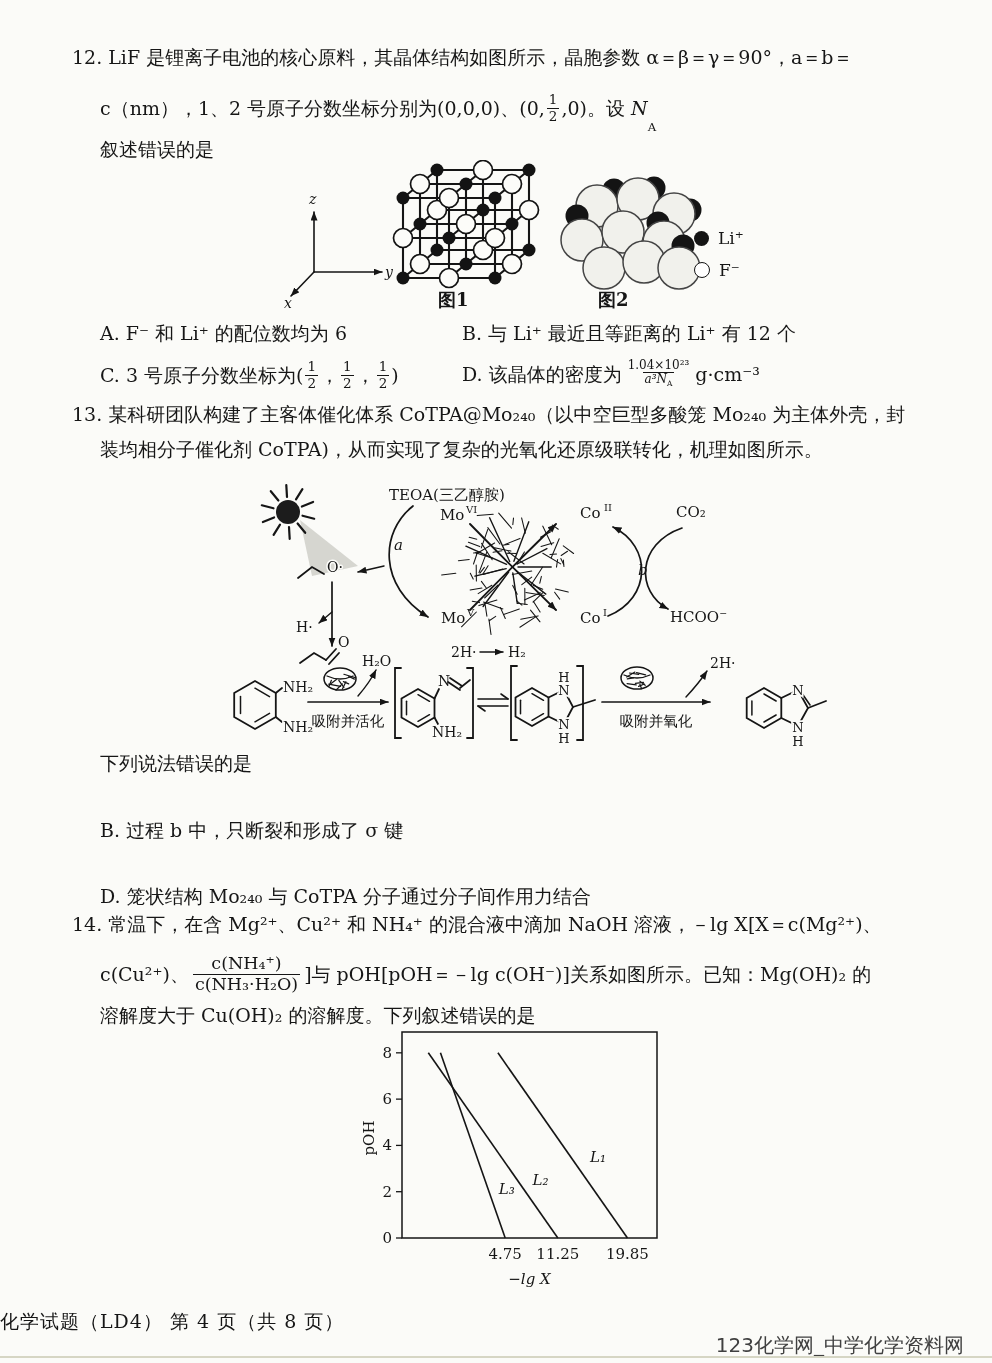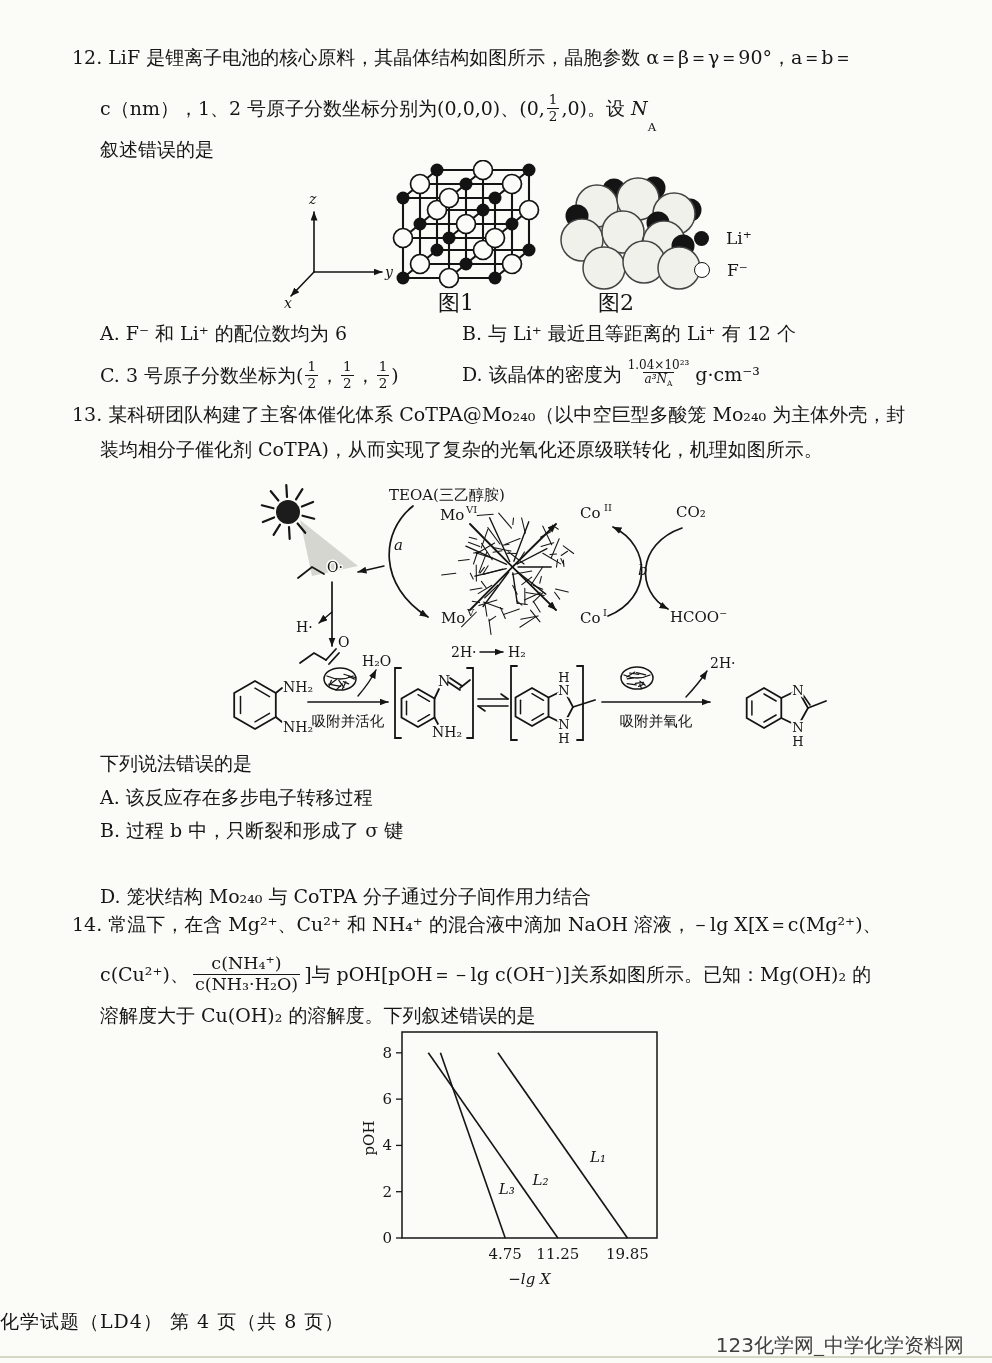--- a/index.html
+++ b/index.html
@@ -6,22 +6,22 @@
   .page{position:relative;width:992px;height:1363px;margin:0 auto;background:#fbfbf8;
         font-family:"DejaVu Serif","Liberation Serif",serif;color:#161616;overflow:hidden;}
   .tline{position:absolute;font-size:19px;display:flex;align-items:center;white-space:pre;line-height:1.2;}
   .qnum{margin-right:6px;}
   .frac{display:inline-flex;flex-direction:column;align-items:center;line-height:1.12;text-align:center;margin:0 4px;}
   .frac .den{border-top:1.4px solid #161616;padding:0 2px;}
   .frac .num{padding:0 2px;}
   .frac.mini{font-size:13.5px;margin:0 2px;}
   sub.sm{font-size:0.62em;align-self:flex-end;transform:translateY(4px);}
   .it{font-style:italic;}
-  .caption{position:absolute;font-size:22px;}
-  .legend-row{position:absolute;display:flex;align-items:center;gap:17px;font-size:17px;}
+  .caption{position:absolute;font-size:18px;font-weight:bold;}
+  .legend-row{position:absolute;display:flex;align-items:center;gap:9px;font-size:17px;}
   .dot{width:15px;height:15px;border-radius:50%;background:#141414;display:inline-block;}
   .ring{width:14px;height:14px;border-radius:50%;border:1.7px solid #141414;background:#fff;display:inline-block;}
   .svgbox{position:absolute;}
   svg{font-family:"DejaVu Serif","Liberation Serif",serif;}
   .footer{position:absolute;left:0;width:100%;font-size:19px;letter-spacing:1px;margin-top:17px;}
   .watermark{position:absolute;font-size:20px;color:#404040;font-family:"DejaVu Sans","Liberation Sans",sans-serif;}
   .scanline{position:absolute;left:0;width:100%;height:2px;background:#d6d6c4;}
 </style>
 </head>
 <body>
@@ -434,21 +434,20 @@
           <path d="M631,222 L640,235" fill="none" stroke="#151515" stroke-width="1.6" stroke-linecap="round"></path>
           <text x="628" y="225" font-size="13" text-anchor="middle" fill="#151515" stroke="#fbfbf8" stroke-width="3.5" paint-order="stroke">N</text>
           <text x="628" y="262" font-size="13" text-anchor="middle" fill="#151515" stroke="#fbfbf8" stroke-width="3.5" paint-order="stroke">N</text>
           <text x="628" y="276" font-size="13" text-anchor="middle" fill="#151515" stroke="#fbfbf8" stroke-width="3" paint-order="stroke">H</text>
           <path d="M638,238 L656,231" fill="none" stroke="#151515" stroke-width="1.8" stroke-linecap="round"></path>
         </g>
       </svg>
   </div>
 
   <div class="tline" style="left:100px;top:752px">下列说法错误的是</div>
-  <div class="tline" style="left:100px;top:786px">A. 该反应存在多步电子转移过程</div>
   <div class="tline" style="left:100px;top:819px">B. 过程 b 中，只断裂和形成了 σ 键</div>
   <div class="tline" style="left:100px;top:885px">D. 笼状结构 Mo₂₄₀ 与 CoTPA 分子通过分子间作用力结合</div>
 
   <div class="tline" style="left:72px;top:913px">
     <span class="qnum">14.</span>
     <span>常温下，在含 Mg²⁺、Cu²⁺ 和 NH₄⁺ 的混合液中滴加 NaOH 溶液，－lg X[X＝c(Mg²⁺)、</span>
   </div>
   <div class="tline" style="left:100px;top:946px;height:56px">
     <span>c(Cu²⁺)、</span>
     <span class="frac" style="font-size:17.5px">

